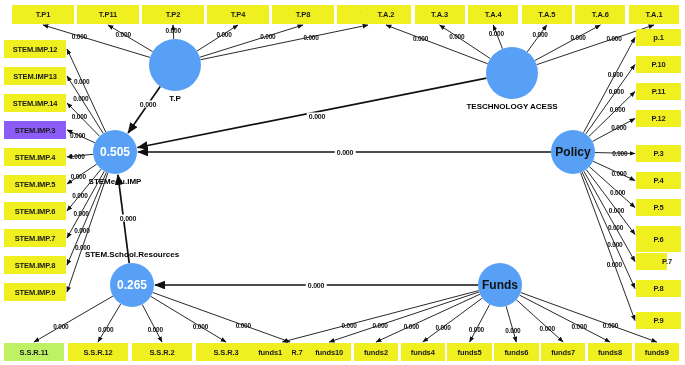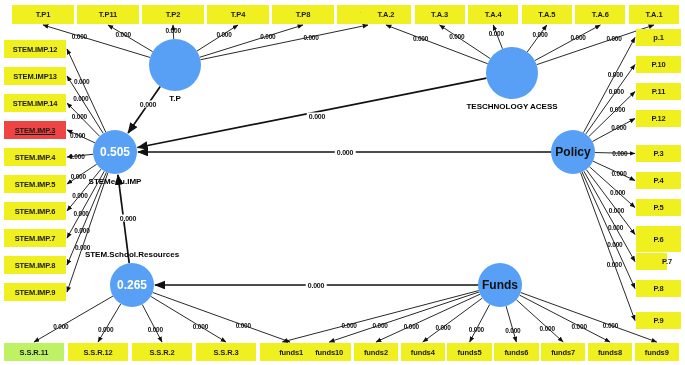--- a/index.html
+++ b/index.html
@@ -164,21 +164,21 @@
       <div class="indicator-box" style="left: 337px; top: 5px; width: 62px; height: 19px; background: rgb(240, 240, 33);">T.P9</div>
       <div class="indicator-box" style="left: 360.942px; top: 5px; width: 50.0316px; height: 19px; background: rgb(240, 240, 33);">T.A.2</div>
       <div class="indicator-box" style="left: 414.547px; top: 5px; width: 50.0316px; height: 19px; background: rgb(240, 240, 33);">T.A.3</div>
       <div class="indicator-box" style="left: 468.153px; top: 5px; width: 50.0316px; height: 19px; background: rgb(240, 240, 33);">T.A.4</div>
       <div class="indicator-box" style="left: 521.758px; top: 5px; width: 50.0316px; height: 19px; background: rgb(240, 240, 33);">T.A.5</div>
       <div class="indicator-box" style="left: 575.363px; top: 5px; width: 50.0316px; height: 19px; background: rgb(240, 240, 33);">T.A.6</div>
       <div class="indicator-box" style="left: 628.968px; top: 5px; width: 50.0316px; height: 19px; background: rgb(240, 240, 33);">T.A.1</div>
       <div class="indicator-box" style="left: 4px; top: 40px; width: 62px; height: 18px; background: rgb(240, 240, 33);">STEM.IMP.12</div>
       <div class="indicator-box" style="left: 4px; top: 67px; width: 62px; height: 18px; background: rgb(240, 240, 33);">STEM.IMP13</div>
       <div class="indicator-box" style="left: 4px; top: 94px; width: 62px; height: 18px; background: rgb(240, 240, 33);">STEM.IMP.14</div>
-      <div class="indicator-box" style="left: 4px; top: 121px; width: 62px; height: 18px; background: #ef4444; text-decoration: underline;">STEM.IMP.3</div>
+      <div class="indicator-box" style="left: 4px; top: 121px; width: 62px; height: 18px; background: #8b5cf6;">STEM.IMP.3</div>
       <div class="indicator-box" style="left: 4px; top: 148px; width: 62px; height: 18px; background: rgb(240, 240, 33);">STEM.IMP.4</div>
       <div class="indicator-box" style="left: 4px; top: 175px; width: 62px; height: 18px; background: rgb(240, 240, 33);">STEM.IMP.5</div>
       <div class="indicator-box" style="left: 4px; top: 202px; width: 62px; height: 18px; background: rgb(240, 240, 33);">STEM.IMP.6</div>
       <div class="indicator-box" style="left: 4px; top: 229px; width: 62px; height: 18px; background: rgb(240, 240, 33);">STEM.IMP.7</div>
       <div class="indicator-box" style="left: 4px; top: 256px; width: 62px; height: 18px; background: rgb(240, 240, 33);">STEM.IMP.8</div>
       <div class="indicator-box" style="left: 4px; top: 283px; width: 62px; height: 18px; background: rgb(240, 240, 33);">STEM.IMP.9</div>
       <div class="indicator-box" style="left: 636px; top: 29px; width: 45px; height: 17px; background: rgb(240, 240, 33);">p.1</div>
       <div class="indicator-box" style="left: 636px; top: 56px; width: 45px; height: 17px; background: rgb(240, 240, 33);">P.10</div>
       <div class="indicator-box" style="left: 636px; top: 83px; width: 45px; height: 17px; background: rgb(240, 240, 33);">P.11</div>
       <div class="indicator-box" style="left: 636px; top: 110px; width: 45px; height: 17px; background: rgb(240, 240, 33);">P.12</div>
@@ -187,21 +187,21 @@
       <div class="indicator-box" style="left: 636px; top: 199px; width: 45px; height: 17px; background: rgb(240, 240, 33);">P.5</div>
       <div class="indicator-box" style="left: 636px; top: 226px; width: 45px; height: 26px; background: rgb(240, 240, 33);">P.6</div>
       <div class="indicator-box" style="left: 636px; top: 253px; width: 29px; height: 17px; background: rgb(240, 240, 33); padding-left: 31px;">P.7</div>
       <div class="indicator-box" style="left: 636px; top: 280px; width: 45px; height: 17px; background: rgb(240, 240, 33);">P.8</div>
       <div class="indicator-box" style="left: 636px; top: 312px; width: 45px; height: 17px; background: rgb(240, 240, 33);">P.9</div>
       <div class="indicator-box" style="left: 4px; top: 343px; width: 60px; height: 18px; background: #bef264;">S.S.R.11</div>
       <div class="indicator-box" style="left: 68px; top: 343px; width: 60px; height: 18px; background: rgb(240, 240, 33);">S.S.R.12</div>
       <div class="indicator-box" style="left: 132px; top: 343px; width: 60px; height: 18px; background: rgb(240, 240, 33);">S.S.R.2</div>
       <div class="indicator-box" style="left: 196px; top: 343px; width: 60px; height: 18px; background: rgb(240, 240, 33);">S.S.R.3</div>
       <div class="indicator-box" style="left: 260px; top: 343px; width: 60px; height: 18px; background: rgb(240, 240, 33);">S.S.R.7</div>
-      <div class="indicator-box" style="left: 269px; top: 343px; width: 44.4206px; height: 18px; background: rgb(240, 240, 33);">funds1</div>
+      <div class="indicator-box" style="left: 248px; top: 343px; width: 44.4206px; height: 18px; background: rgb(240, 240, 33);">funds1</div>
       <div class="indicator-box" style="left: 306.978px; top: 343px; width: 44.4206px; height: 18px; background: rgb(240, 240, 33);">funds10</div>
       <div class="indicator-box" style="left: 353.778px; top: 343px; width: 44.4206px; height: 18px; background: rgb(240, 240, 33);">funds2</div>
       <div class="indicator-box" style="left: 400.578px; top: 343px; width: 44.4206px; height: 18px; background: rgb(240, 240, 33);">funds4</div>
       <div class="indicator-box" style="left: 447.379px; top: 343px; width: 44.4206px; height: 18px; background: rgb(240, 240, 33);">funds5</div>
       <div class="indicator-box" style="left: 494.179px; top: 343px; width: 44.4206px; height: 18px; background: rgb(240, 240, 33);">funds6</div>
       <div class="indicator-box" style="left: 540.979px; top: 343px; width: 44.4206px; height: 18px; background: rgb(240, 240, 33);">funds7</div>
       <div class="indicator-box" style="left: 587.779px; top: 343px; width: 44.4206px; height: 18px; background: rgb(240, 240, 33);">funds8</div>
       <div class="indicator-box" style="left: 634.579px; top: 343px; width: 44.4206px; height: 18px; background: rgb(240, 240, 33);">funds9</div>
     </div>
   <div id="nodes-layer">

